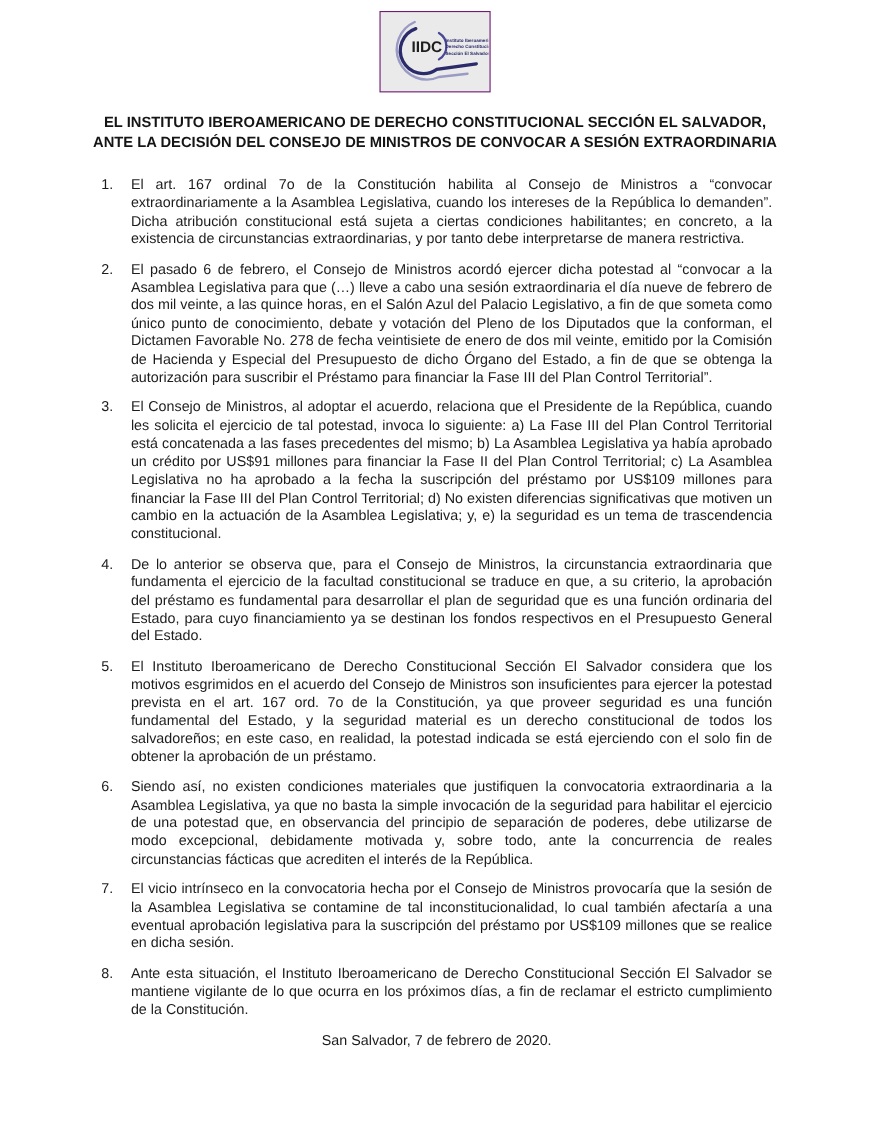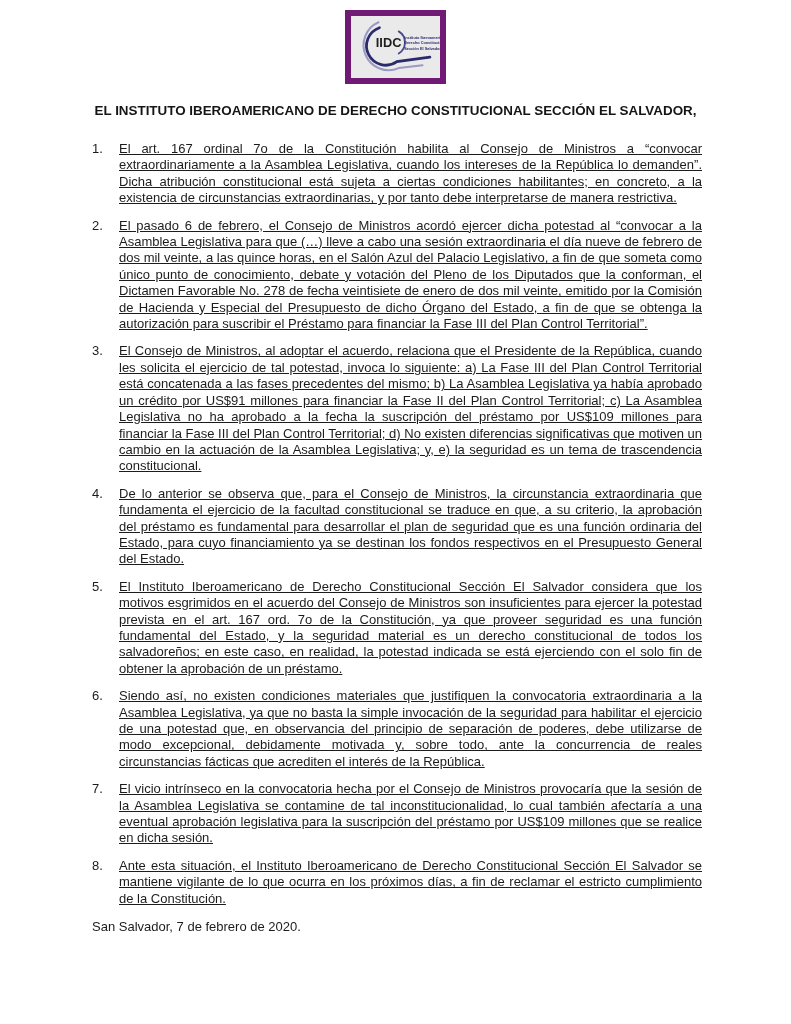--- a/index.html
+++ b/index.html
@@ -13,21 +13,21 @@
     font-size: 13px;
     line-height: 16.4px;
     color: #1c1c1c;
     overflow: hidden;
   }
   .logo-box {
     width: 101px;
     height: 74px;
     margin: 10px auto 0;
     background: #eaeaea;
-    border: 6px solid #701a75;
+    border: 1px solid #701a75;
     box-sizing: border-box;
     display: flex;
     align-items: center;
     justify-content: center;
   }
   .doc-title {
     margin: 17px 68px 0;
     text-align: center;
     font-weight: 700;
     font-size: 13.4px;
@@ -41,25 +41,24 @@
     display: flex;
     margin-bottom: 11px;
   }
   .para .num {
     flex: none;
     width: 27px;
   }
   .para .ptext {
     flex: 1;
     text-align: justify;
-    text-decoration: underline;
   }
   .closing-date {
     margin-top: 12px;
-    text-align: left;
+    text-align: center;
   }
 </style>
 </head>
 <body>
 
 <div class="page">
 
   <div class="logo-box">
     <svg width="97" height="70" viewBox="0 0 97 70">
       <path d="M 30 8 A 27 27 0 1 0 52 58 L 78 55" fill="none" stroke="#9a9ac4" stroke-width="2.2" stroke-linecap="round"></path>
@@ -67,20 +66,21 @@
       <path d="M 52 18 A 14 14 0 0 1 52 42" fill="none" stroke="#4a4a94" stroke-width="2" stroke-linecap="round"></path>
       <text x="27" y="35" font-family="Liberation Sans, sans-serif" font-size="14" font-weight="bold" fill="#1e1e1e">IIDC</text>
       <text x="58" y="26" font-family="Liberation Sans, sans-serif" font-size="4.2" font-weight="bold" fill="#2b2b6b">Instituto Iberoamericano de</text>
       <text x="58" y="32" font-family="Liberation Sans, sans-serif" font-size="4.2" font-weight="bold" fill="#2b2b6b">Derecho Constitucional</text>
       <text x="58" y="38" font-family="Liberation Sans, sans-serif" font-size="4.2" font-weight="bold" fill="#2b2b6b">Sección El Salvador</text>
     </svg>
   </div>
 
   <div class="doc-title">
     <div>EL INSTITUTO IBEROAMERICANO DE DERECHO CONSTITUCIONAL SECCIÓN EL SALVADOR,</div>
+    <div>ANTE LA DECISIÓN DEL CONSEJO DE MINISTROS DE CONVOCAR A SESIÓN EXTRAORDINARIA</div>
   </div>
 
   <div class="content">
 
     <div class="para">
       <span class="num">1.</span>
       <div class="ptext">El art. 167 ordinal 7o de la Constitución habilita al Consejo de Ministros a “convocar extraordinariamente a la Asamblea Legislativa, cuando los intereses de la República lo demanden”. Dicha atribución constitucional está sujeta a ciertas condiciones habilitantes; en concreto, a la existencia de circunstancias extraordinarias, y por tanto debe interpretarse de manera restrictiva.</div>
     </div>
 
     <div class="para">

